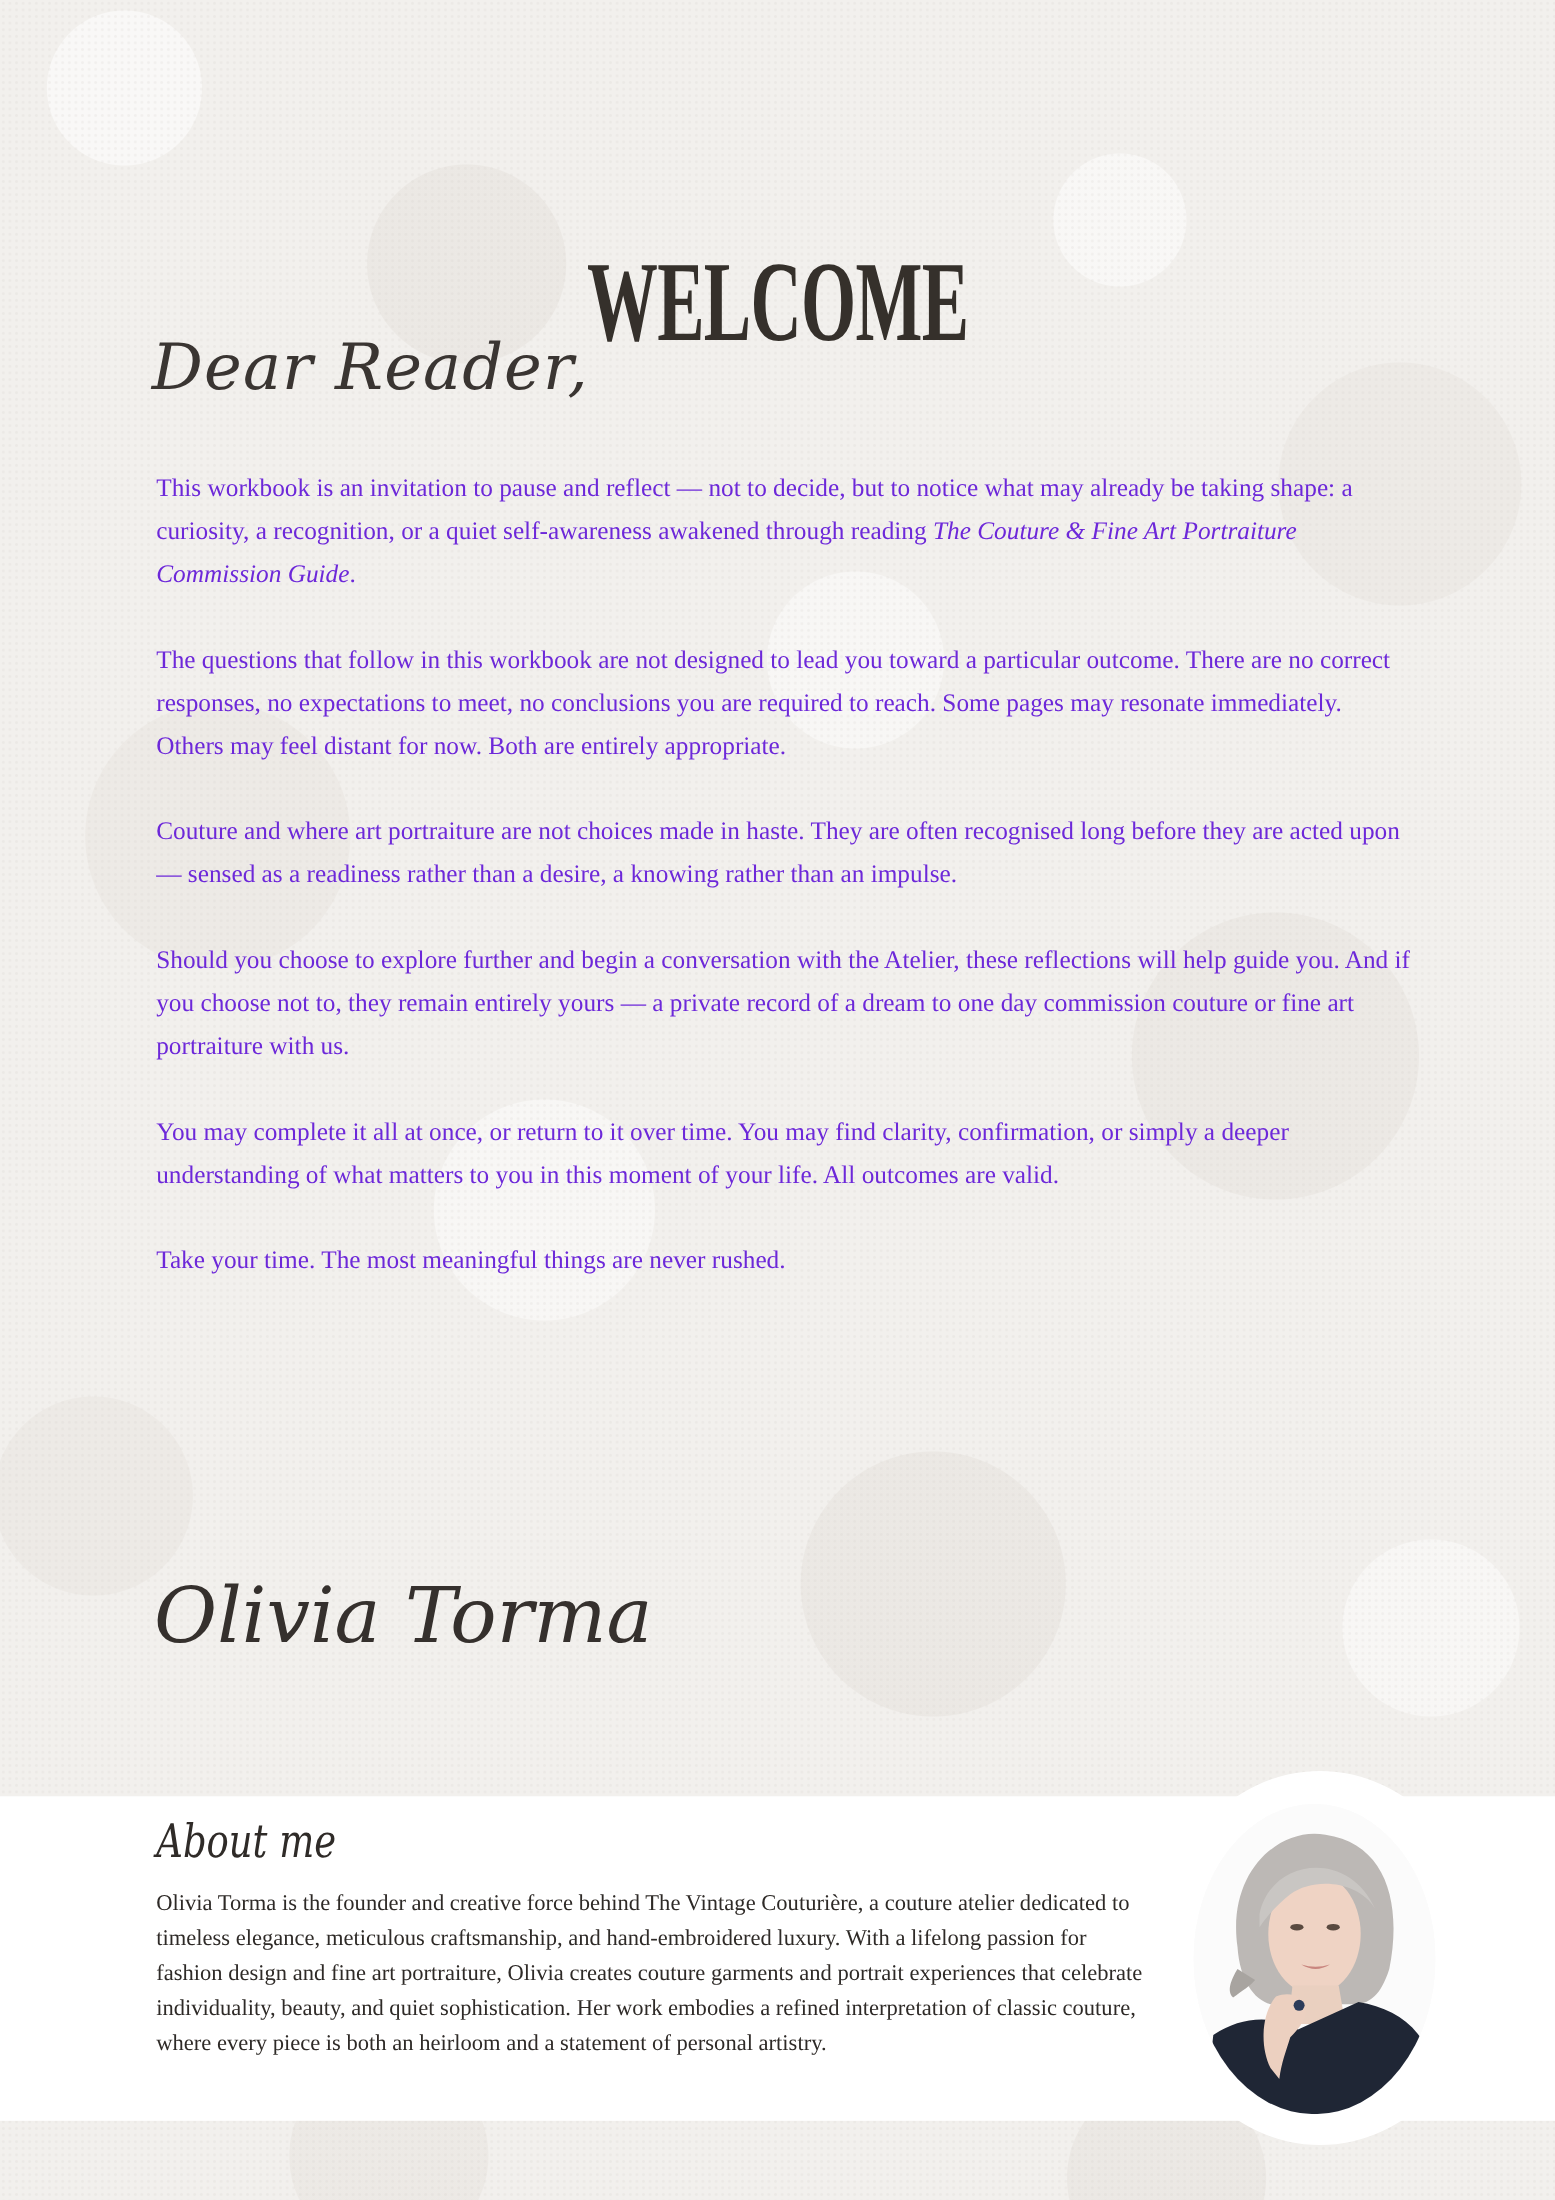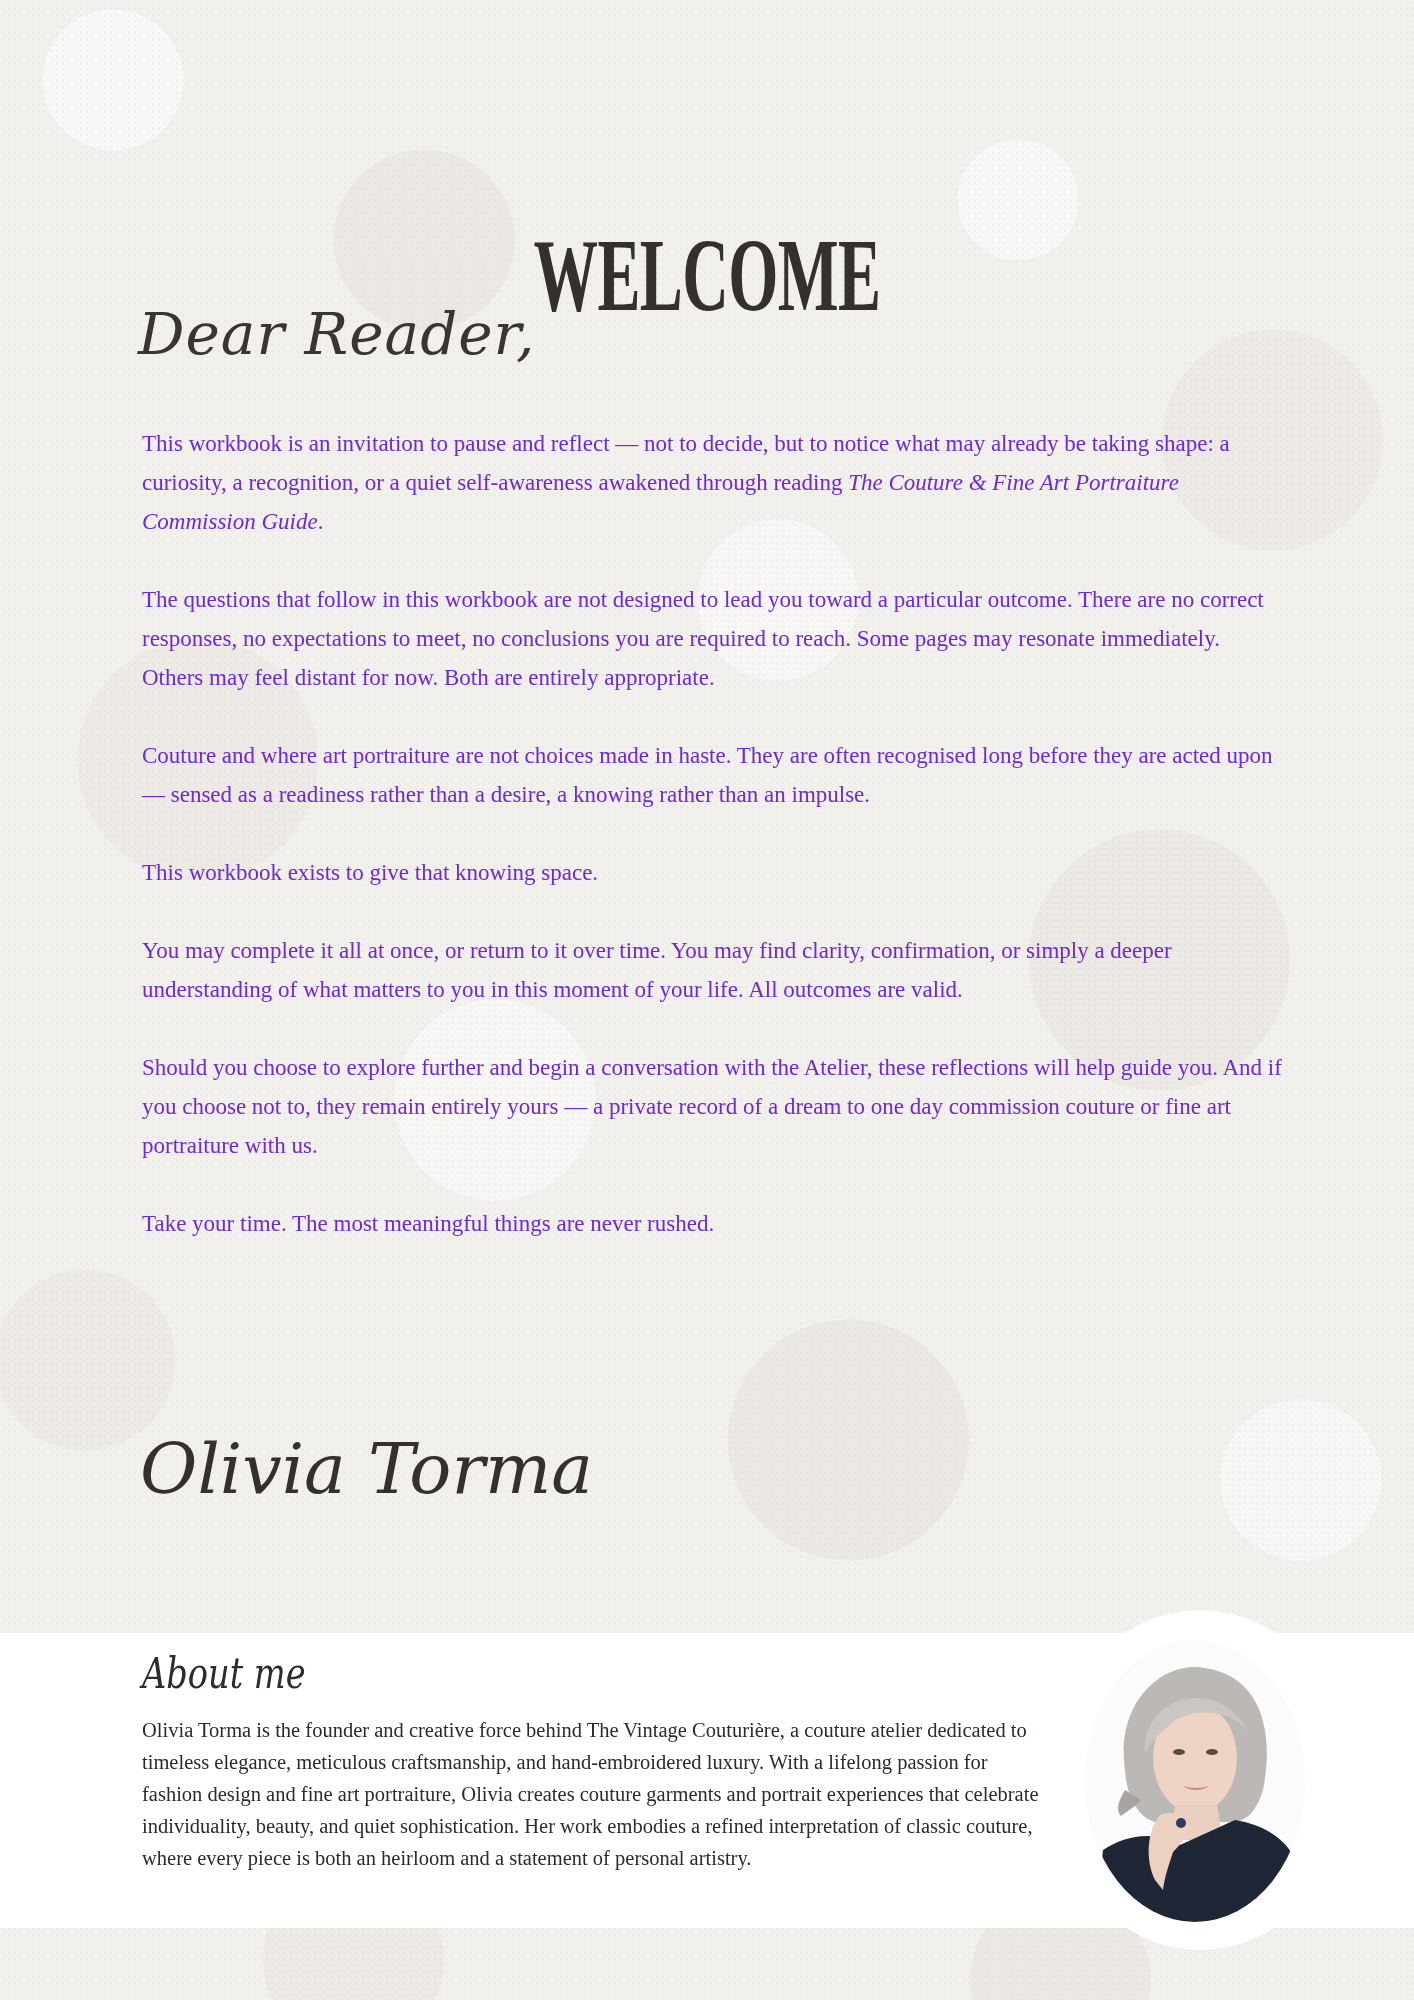--- a/index.html
+++ b/index.html
@@ -97,23 +97,22 @@
 <div class="page">
 
   <h1 class="title">WELCOME</h1>
 
   <div class="salutation">Dear Reader,</div>
 
   <div class="letter">
     <p><span>This workbook is an invitation to pause and reflect — not to decide, but to notice what may already be taking shape: a curiosity, a recognition, or a quiet self-awareness awakened through reading </span><em>The Couture &amp; Fine Art Portraiture Commission Guide</em><span>.</span></p>
     <p>The questions that follow in this workbook are not designed to lead you toward a particular outcome. There are no correct responses, no expectations to meet, no conclusions you are required to reach. Some pages may resonate immediately. Others may feel distant for now. Both are entirely appropriate.</p>
     <p>Couture and where art portraiture are not choices made in haste. They are often recognised long before they are acted upon — sensed as a readiness rather than a desire, a knowing rather than an impulse.</p>
-    <p>This workbook exists to give that knowing space.</p>
+    <p>Should you choose to explore further and begin a conversation with the Atelier, these reflections will help guide you. And if you choose not to, they remain entirely yours — a private record of a dream to one day commission couture or fine art portraiture with us.</p>
     <p>You may complete it all at once, or return to it over time. You may find clarity, confirmation, or simply a deeper understanding of what matters to you in this moment of your life. All outcomes are valid.</p>
-    <p>Should you choose to explore further and begin a conversation with the Atelier, these reflections will help guide you. And if you choose not to, they remain entirely yours — a private record of a dream to one day commission couture or fine art portraiture with us.</p>
     <p>Take your time. The most meaningful things are never rushed.</p>
   </div>
 
   <div class="signature">Olivia Torma</div>
 
   <section class="about"></section>
   <h2 class="about-heading" style="margin:0;font-weight:normal;">About me</h2>
   <p class="about-text" style="margin:0;">Olivia Torma is the founder and creative force behind The Vintage Couturière, a couture atelier dedicated to timeless elegance, meticulous craftsmanship, and hand-embroidered luxury. With a lifelong passion for fashion design and fine art portraiture, Olivia creates couture garments and portrait experiences that celebrate individuality, beauty, and quiet sophistication. Her work embodies a refined interpretation of classic couture, where every piece is both an heirloom and a statement of personal artistry.</p>
 
   <div class="photo-halo"></div>

